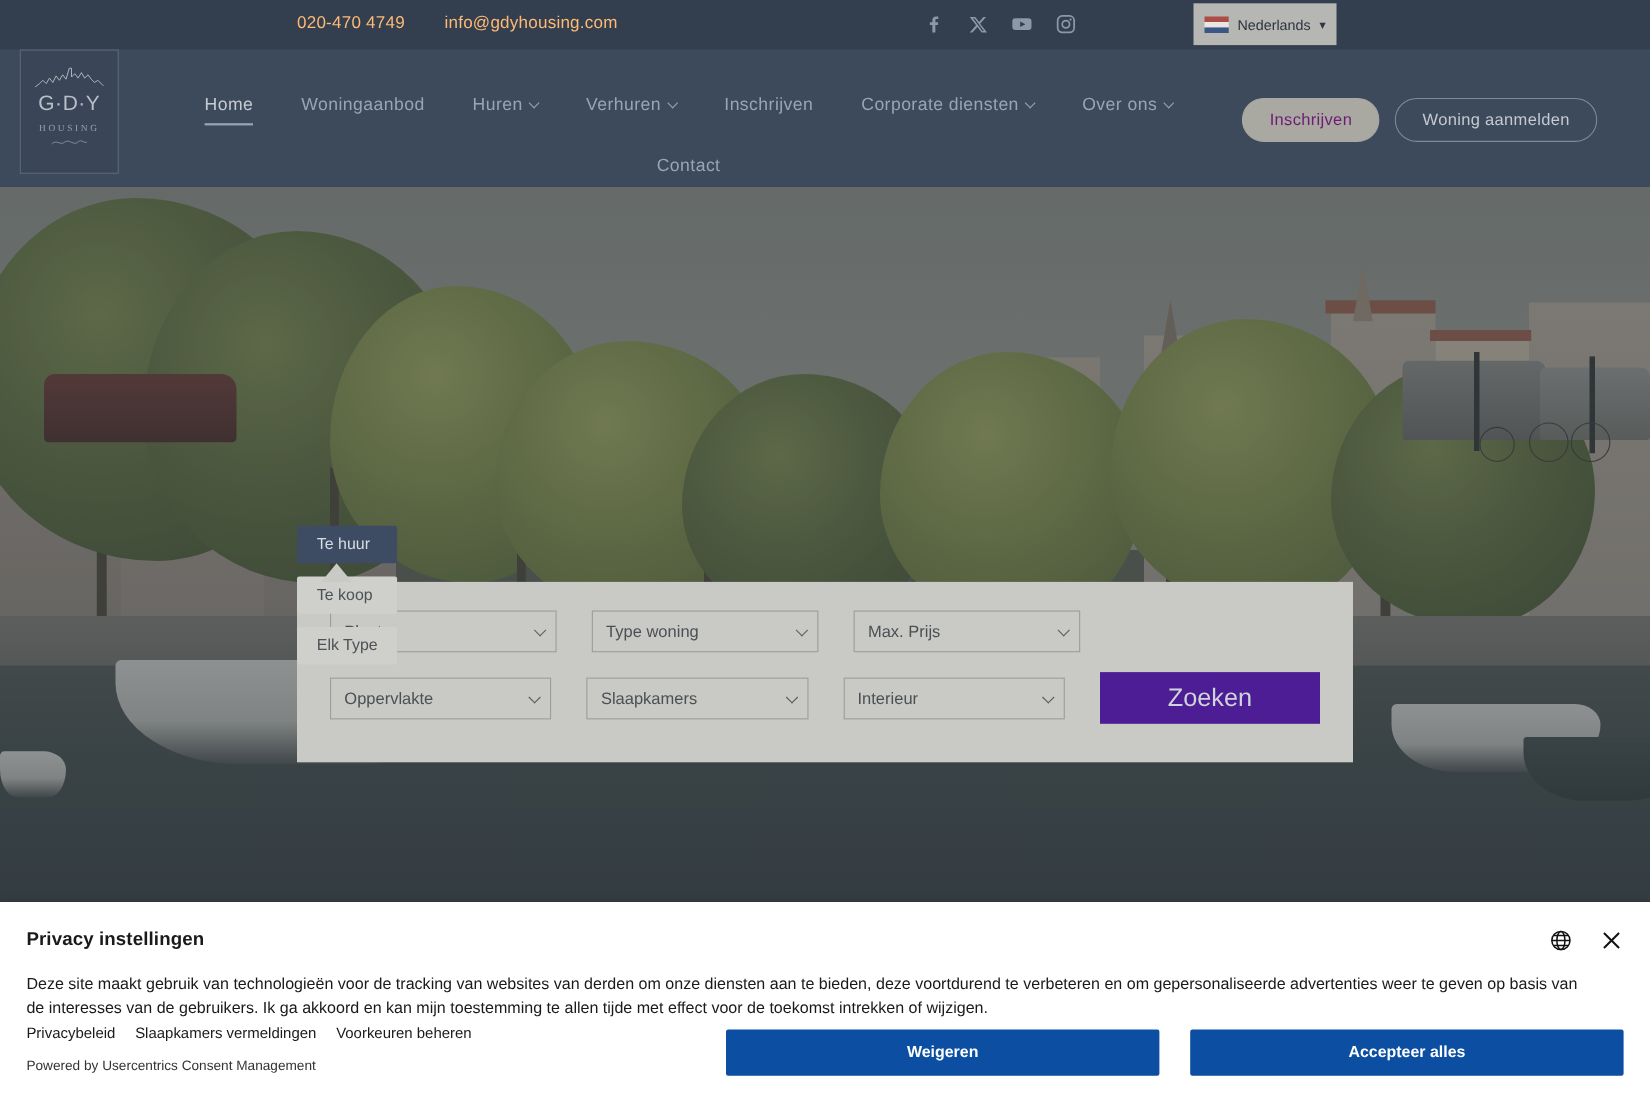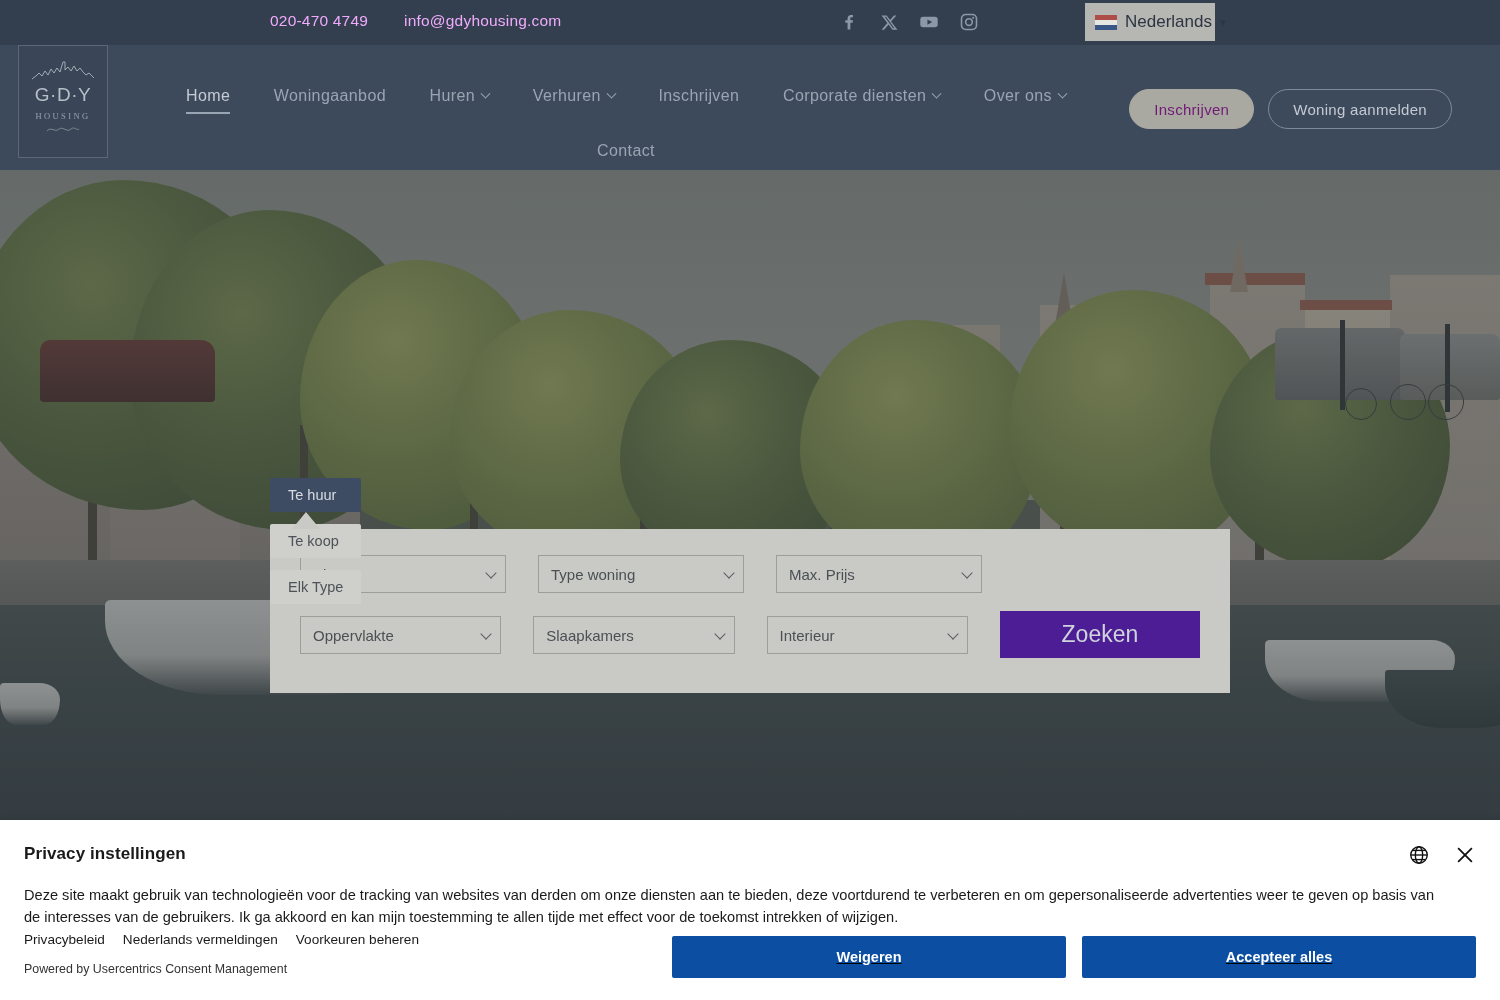--- a/index.html
+++ b/index.html
@@ -13,21 +13,21 @@
   
   .topbar {
     position: absolute; top: 0; left: 0; width: 1500px; height: 45px;
     background: #333f4f; z-index: 30;
   }
   .topbar-contact {
     position: absolute; left: 270px; top: 12px;
     display: flex; gap: 36px; align-items: center;
   }
   .topbar-contact a {
-    color: #f0abfc; font-size: 15.5px; text-decoration: none;
+    color: #fdba74; font-size: 15.5px; text-decoration: none;
     letter-spacing: .2px;
     text-align: center;
   }
   .topbar-social {
     position: absolute; left: 838px; top: 11px;
     display: flex; gap: 18px; align-items: center;
   }
   .topbar-social .sicon {
     width: 22px; height: 22px; display: flex; align-items: center;
     justify-content: center; color: #8d98a6;
@@ -40,21 +40,21 @@
     display: flex; align-items: center; gap: 8px; padding: 0 10px;
   }
   .flag-nl {
     width: 22px; height: 15px; display: flex; flex-direction: column;
     flex: 0 0 auto; border: 0;
   }
   .flag-nl i { display: block; height: 5px; width: 100%; }
   .flag-nl i.r { background: #ae4d48; }
   .flag-nl i.w { background: #e7e7e3; }
   .flag-nl i.b { background: #3a5684; }
-  .lang-label { font-size: 17px; color: #2c3541; flex: 1; }
+  .lang-label { font-size: 13px; color: #2c3541; flex: 1; }
   .lang-chev { font-size: 11px; color: #2c3541; }
 
   
   .navbar {
     position: absolute; top: 45px; left: 0; width: 1500px; height: 125px;
     background: #3d4a5c; z-index: 30;
   }
   .logo-box {
     position: absolute; left: 18px; top: 0px; width: 90px; height: 113px;
     border: 1px solid #5c6878; background: #3a4657;
@@ -235,21 +235,21 @@
   }
   .pv-links {
     position: absolute; left: 24px; top: 112px; display: flex; gap: 18px;
     font-size: 13.6px; color: #1a1a1a;
   }
   .pv-links span { cursor: pointer; }
   .pv-powered {
     position: absolute; left: 24px; top: 142px; font-size: 12.4px; color: #333;
   }
   .pv-buttons {
-    position: absolute; right: 24px; top: 116px; display: flex; gap: 16px; text-decoration: underline;
+    position: absolute; right: 24px; top: 116px; display: flex; gap: 28px;
   }
   .pv-btn {
     width: 394px; height: 42px; background: #0b4ea2; color: #fff;
     display: flex; align-items: center; justify-content: center;
     font-size: 14.5px; font-weight: bold; cursor: pointer; border-radius: 2px;
   }
 </style>
 </head>
 <body>
 
@@ -468,21 +468,21 @@
           <line x1="4.5" y1="4.5" x2="19.5" y2="19.5"></line>
           <line x1="19.5" y1="4.5" x2="4.5" y2="19.5"></line>
         </svg>
       </span>
     </div>
 
     <div class="pv-body">Deze site maakt gebruik van technologieën voor de tracking van websites van derden om onze diensten aan te bieden, deze voortdurend te verbeteren en om gepersonaliseerde advertenties weer te geven op basis van de interesses van de gebruikers. Ik ga akkoord en kan mijn toestemming te allen tijde met effect voor de toekomst intrekken of wijzigen.</div>
 
     <div class="pv-links">
       <span>Privacybeleid</span>
-      <span>Nederlands vermeldingen</span>
+      <span>Slaapkamers vermeldingen</span>
       <span>Voorkeuren beheren</span>
     </div>
 
     <div class="pv-powered">Powered by Usercentrics Consent Management</div>
 
     <div class="pv-buttons">
       <div class="pv-btn">Weigeren</div>
       <div class="pv-btn">Accepteer alles</div>
     </div>
   </div>

